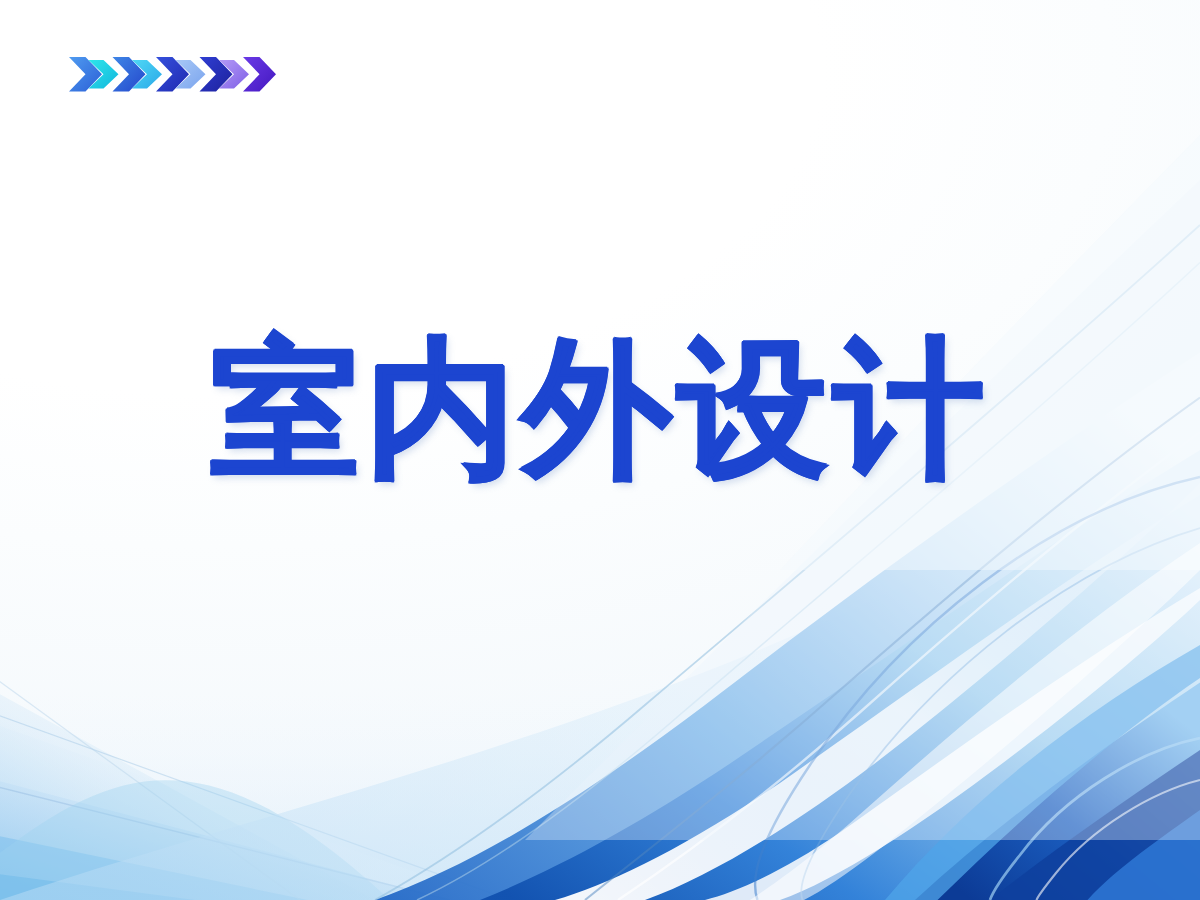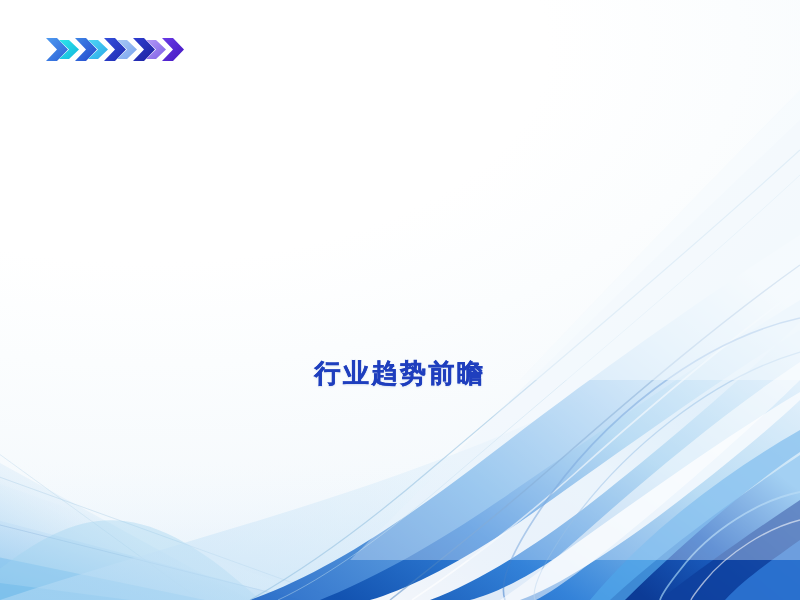--- a/index.html
+++ b/index.html
@@ -262,16 +262,16 @@
         <path d="M42,5 L52,5 L62,14.5 L52,24 L42,24 L52,14.5 Z" fill="url(#c4)"></path>
         <path d="M58,3 L69,3 L80,14.5 L69,26 L58,26 L69,14.5 Z" fill="url(#c5)"></path>
         <path d="M71,5 L81,5 L91,14.5 L81,24 L71,24 L81,14.5 Z" fill="url(#c6)"></path>
         <path d="M87,3 L98,3 L109,14.5 L98,26 L87,26 L98,14.5 Z" fill="url(#c7)"></path>
         <path d="M100,5 L110,5 L120,14.5 L110,24 L100,24 L110,14.5 Z" fill="url(#c8)"></path>
         <path d="M116,3 L127,3 L138,14.5 L127,26 L116,26 L127,14.5 Z" fill="url(#c9)"></path>
       </g>
     </svg>
   </div>
 
-
-  <div class="sub-title">行业趋势前瞻</div>
+  <div class="main-title">室内外设计</div>
+
 
 </div>
 
 </body></html>

